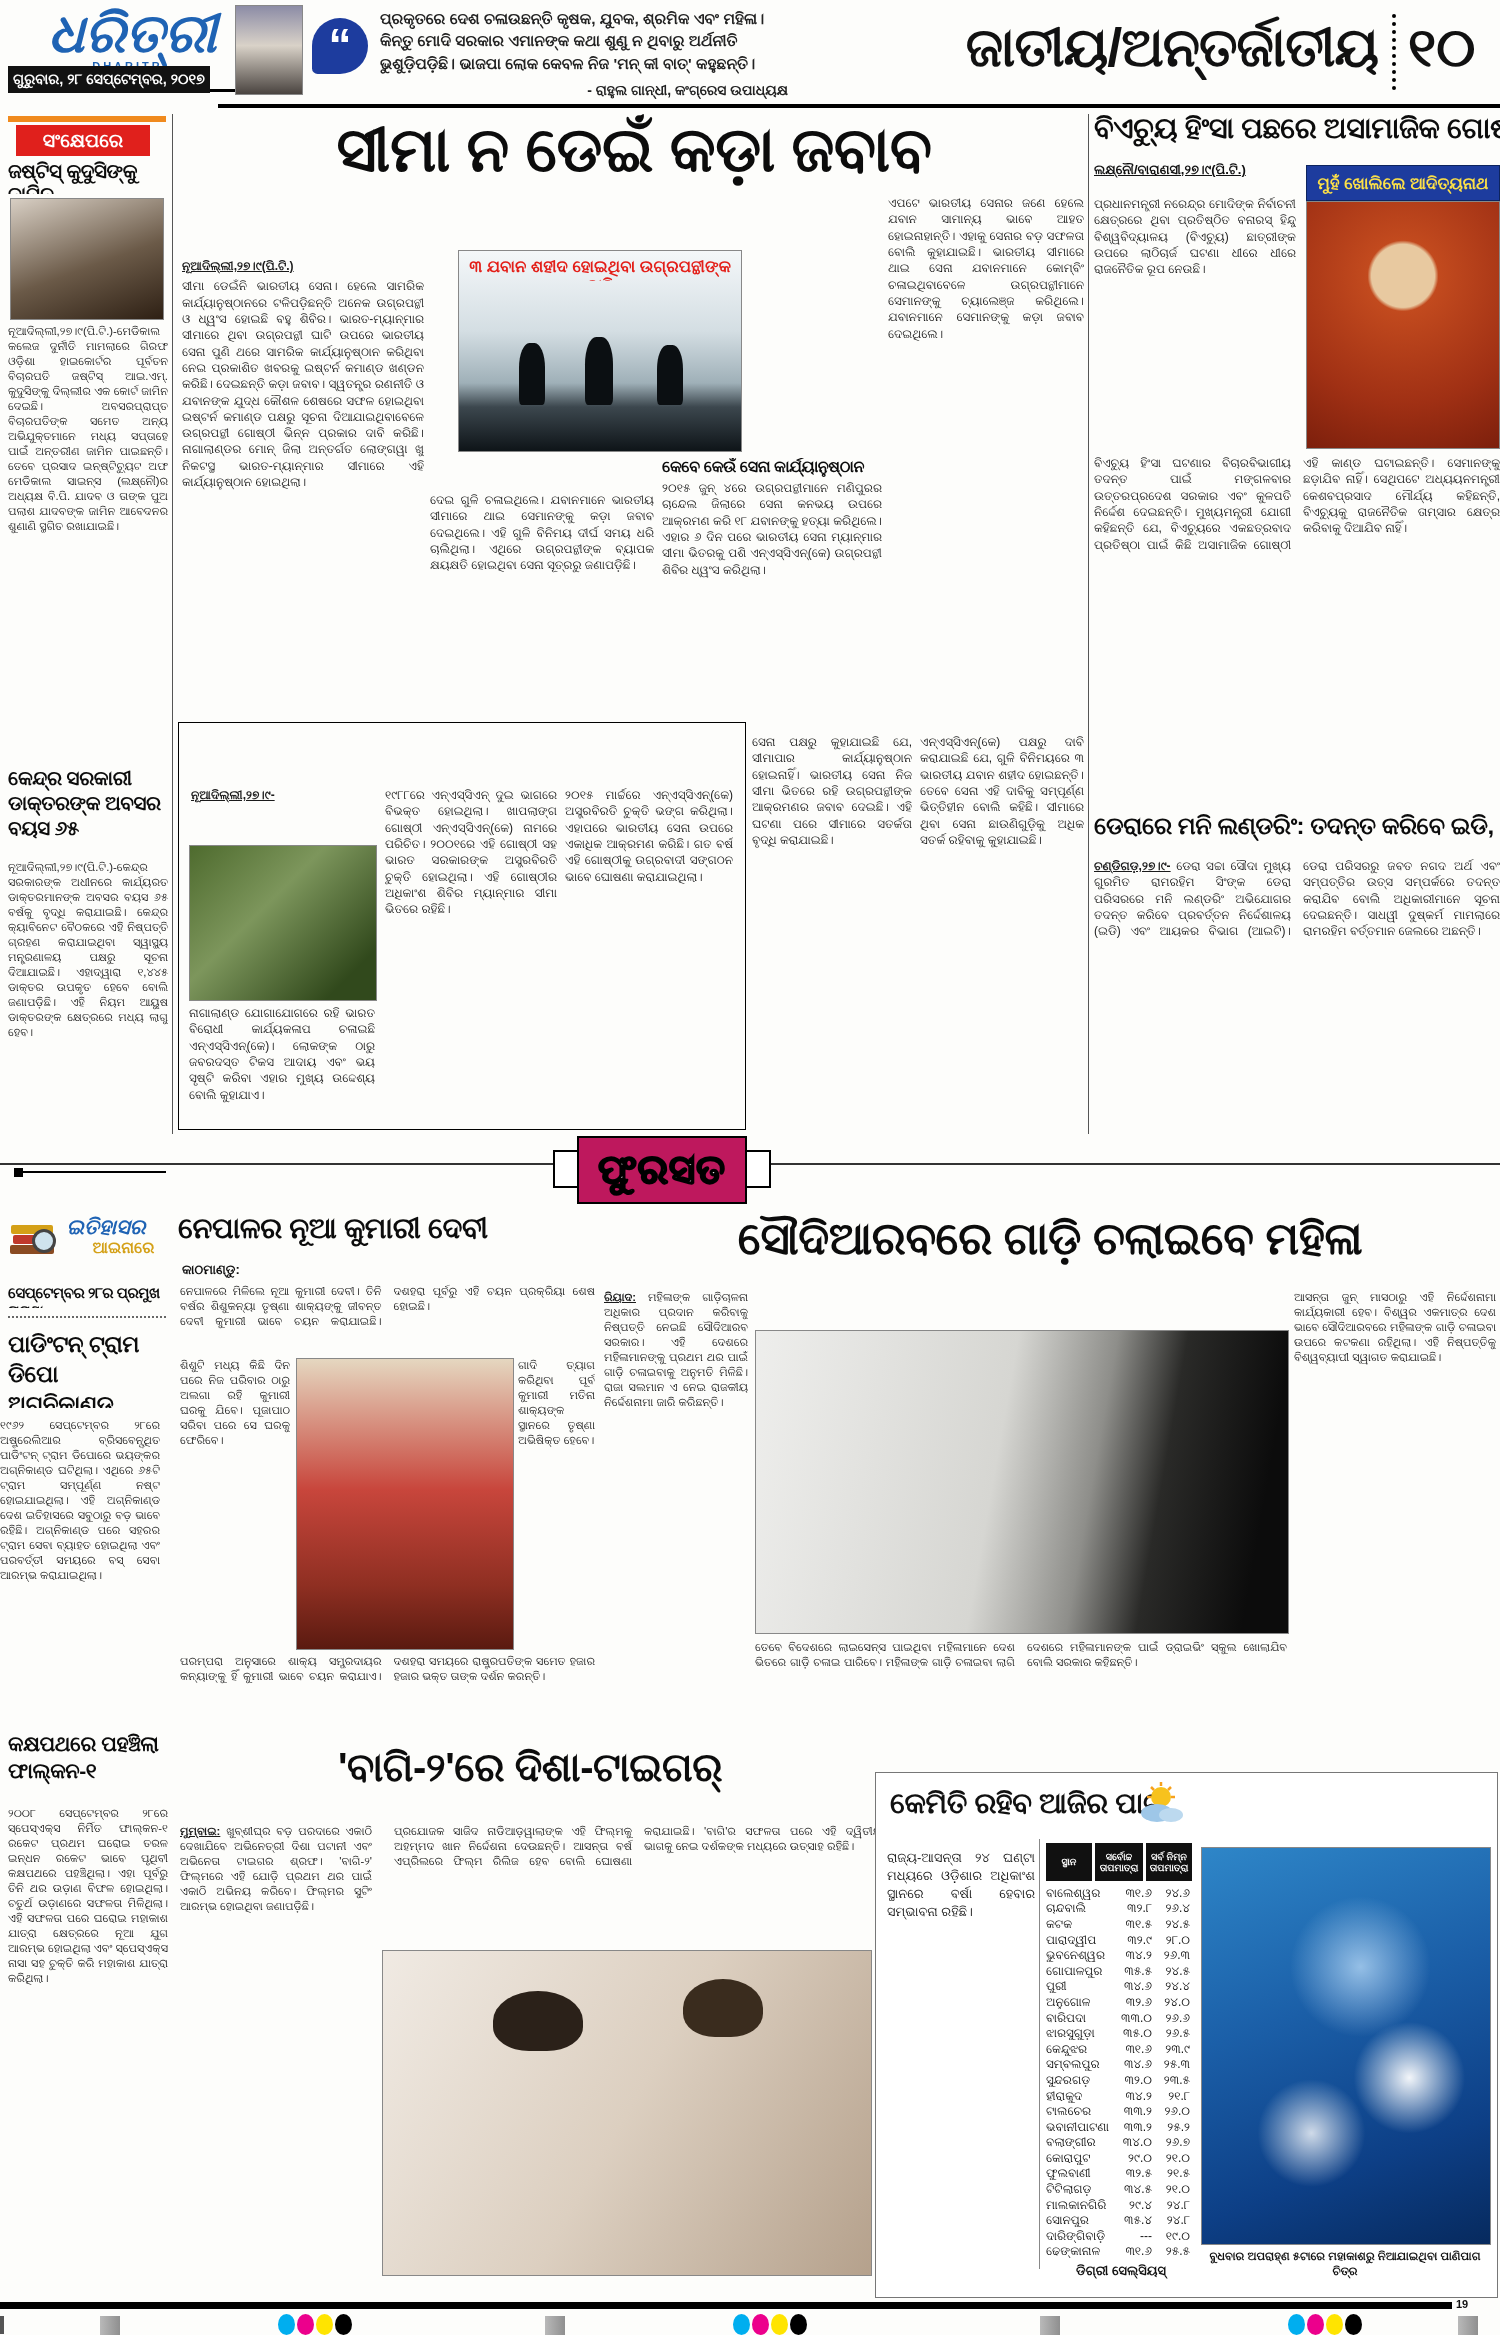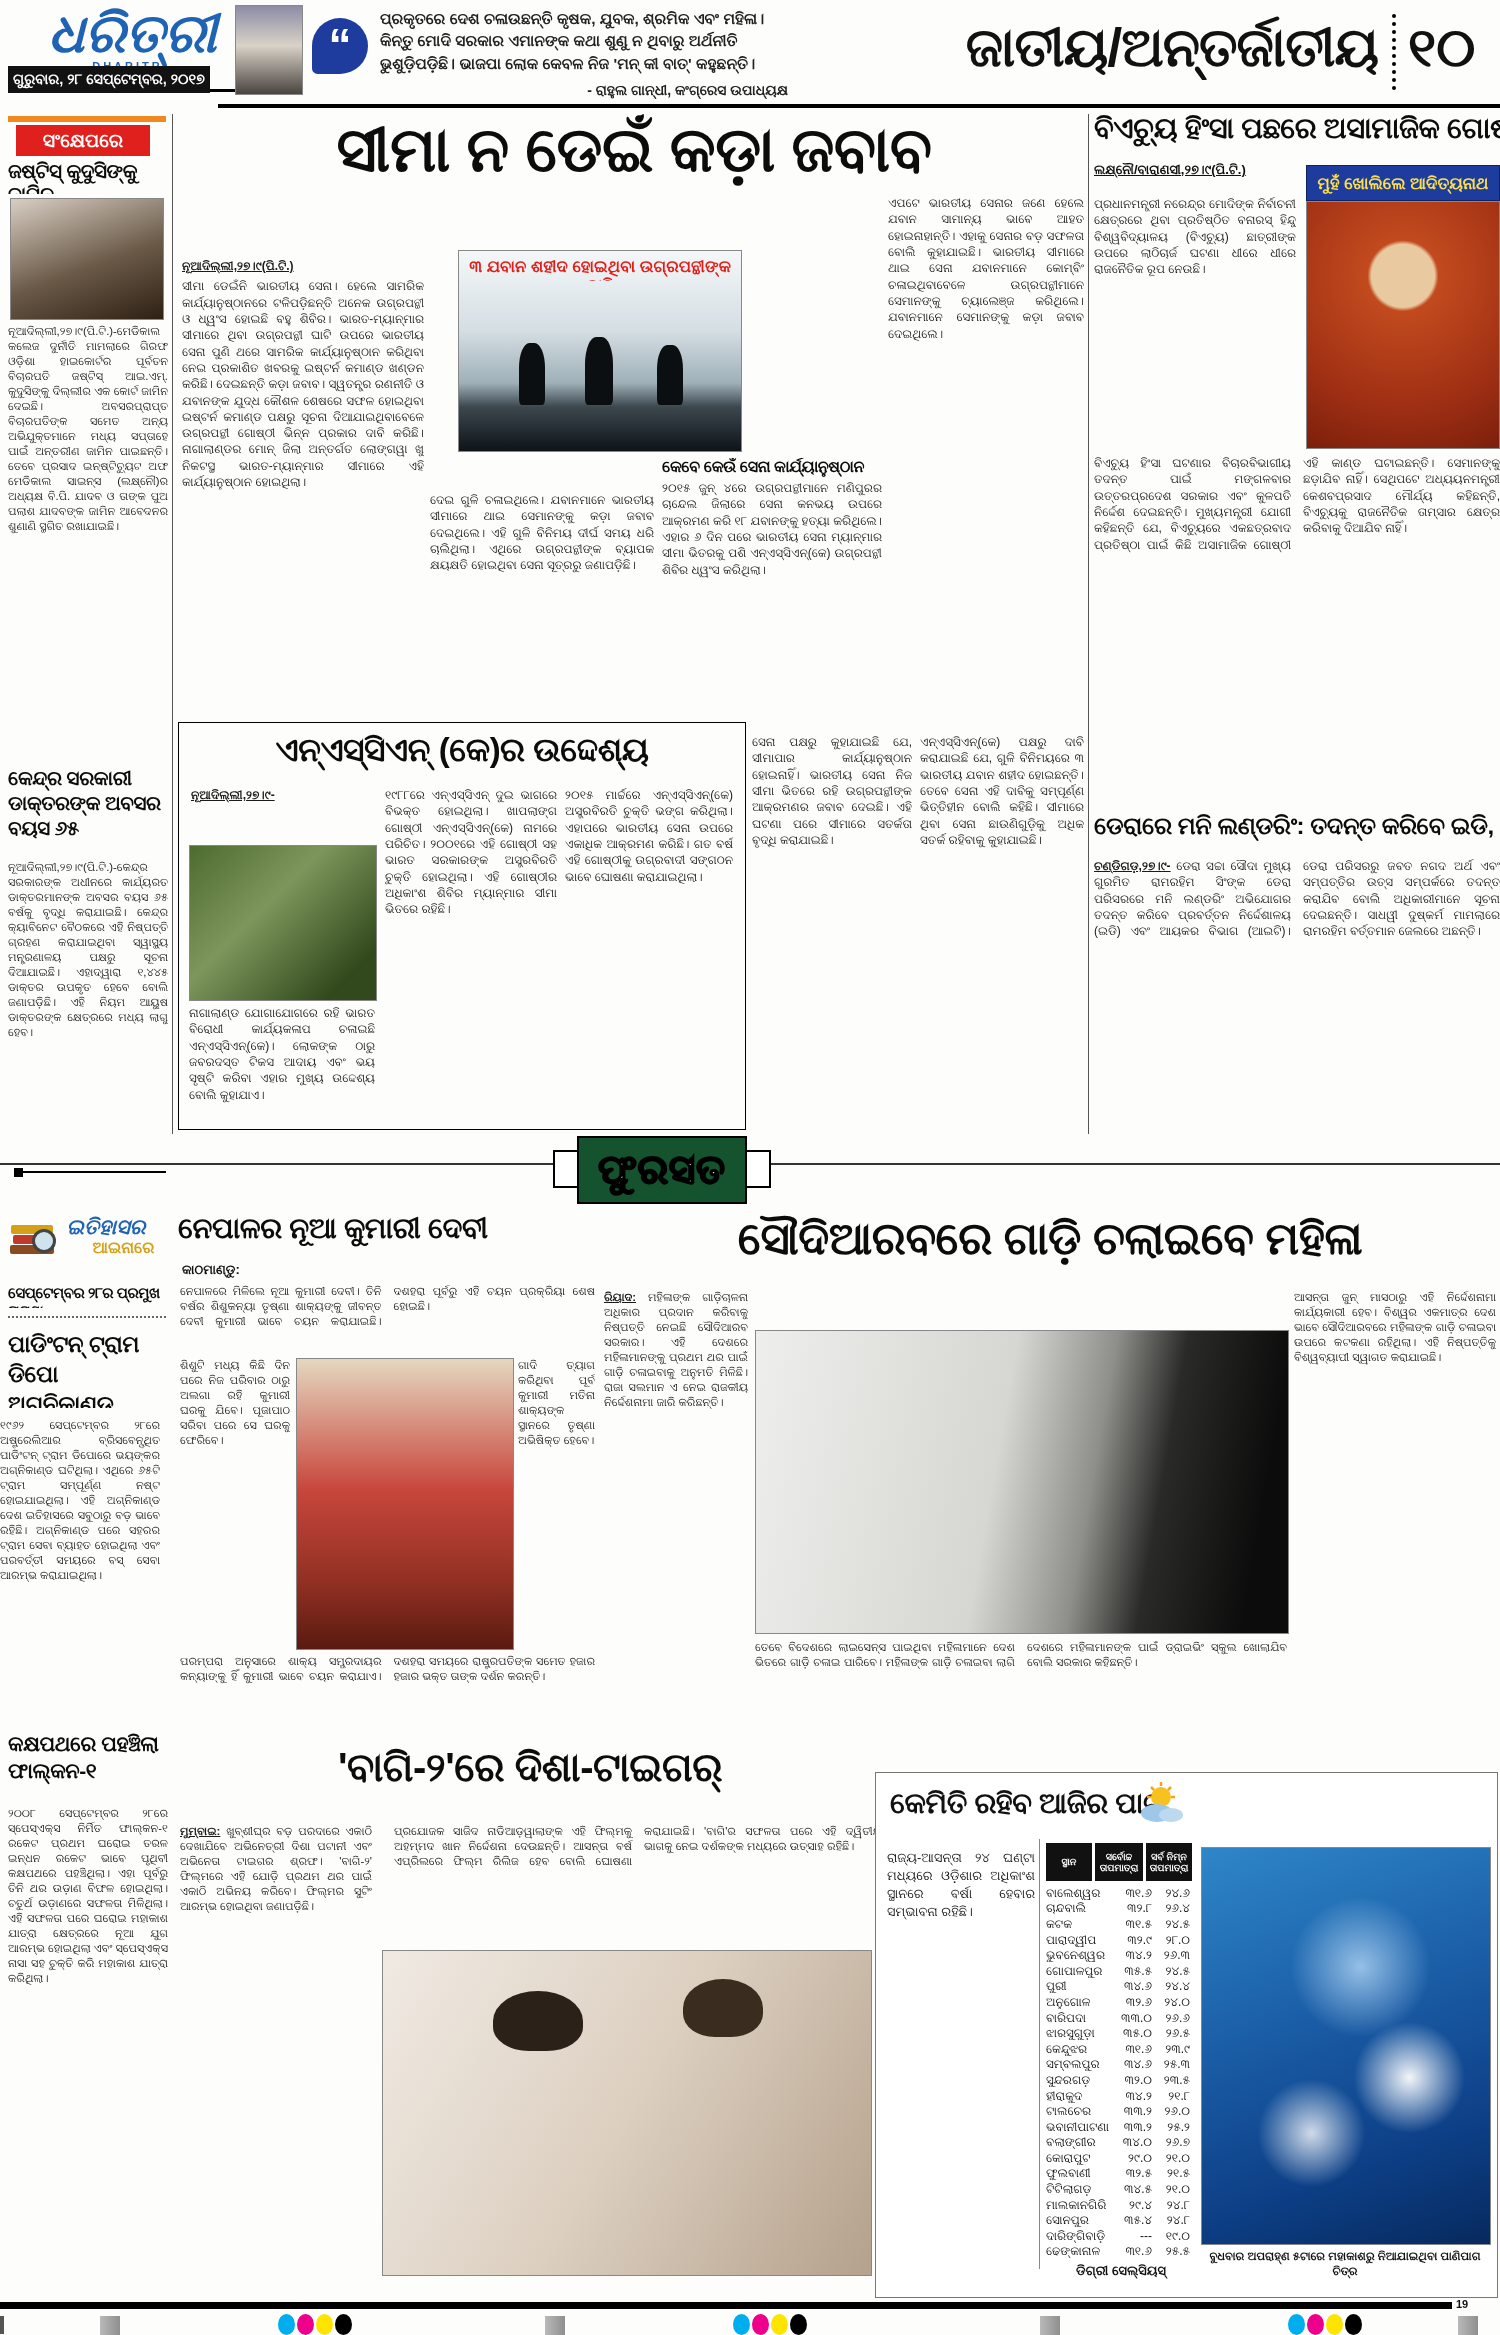--- a/index.html
+++ b/index.html
@@ -43,21 +43,21 @@
       linear-gradient(160deg,#2e86c8 0%,#1b5fa8 40%,#0d3f86 75%,#072a5e 100%);}
   .sil{position:absolute;background:#0b0f12;border-radius:40% 40% 10% 10%;}
   .red-cap{color:#e31e18;font-weight:bold;font-size:16.5px;text-align:center;}
   .tag-red{background:#e0201c;color:#fff;font-weight:bold;font-size:19px;
            display:flex;align-items:center;justify-content:center;}
   .blue-cap{background:#1d3c9e;color:#fde047;font-weight:bold;font-size:16.5px;
             display:flex;align-items:center;justify-content:center;}
   .box{border:1.6px solid #000;}
   .cols2{column-count:2;column-gap:12px;}
   
-  .fursat-box{background:#14532d;border:2.5px solid #000;display:flex;align-items:center;justify-content:center;}
+  .fursat-box{background:#be185d;border:2.5px solid #000;display:flex;align-items:center;justify-content:center;}
   .fursat-txt{font-size:40px;font-weight:bold;color:#fff;-webkit-text-stroke:2px #000;letter-spacing:1px;}
   .fursat-tab{background:#fff;border:2.5px solid #000;}
   
   .hist-logo-top{color:#1f63b4;font-style:italic;font-weight:bold;font-size:21px;}
   .hist-logo-bot{color:#d4a017;font-weight:bold;font-size:16px;}
   .book{position:absolute;border-radius:2px;}
   .dot-sep{border-top:2px dotted #666;}
   
   .wx-box{border:1.5px solid #777;background:#fff;}
   .wx-title{font-size:29px;font-weight:bold;letter-spacing:-0.5px;}
@@ -155,23 +155,20 @@
   </div>
   <div class="body-txt jt">
     <span>୨୦୧୫ ଜୁନ୍ ୪ରେ ଉଗ୍ରପନ୍ଥୀମାନେ ମଣିପୁରର ଚାନ୍ଦେଲ ଜିଲାରେ ସେନା କନଭୟ ଉପରେ ଆକ୍ରମଣ କରି ୧୮ ଯବାନଙ୍କୁ ହତ୍ୟା କରିଥିଲେ। ଏହାର ୬ ଦିନ ପରେ ଭାରତୀୟ ସେନା ମ୍ୟାନ୍ମାର ସୀମା ଭିତରକୁ ପଶି ଏନ୍ଏସ୍ସିଏନ୍(କେ) ଉଗ୍ରପନ୍ଥୀ ଶିବିର ଧ୍ୱଂସ କରିଥିଲା।</span>
   </div>
 </div>
 <div class="abs body-txt jt clip" style="left:888px;top:195px;width:196px;height:527px;">
   <span>ଏପଟେ ଭାରତୀୟ ସେନାର ଜଣେ ହେଲେ ଯବାନ ସାମାନ୍ୟ ଭାବେ ଆହତ ହୋଇନାହାନ୍ତି। ଏହାକୁ ସେନାର ବଡ଼ ସଫଳତା ବୋଲି କୁହାଯାଇଛି। ଭାରତୀୟ ସୀମାରେ ଥାଇ ସେନା ଯବାନମାନେ କୋମ୍ବିଂ ଚଳାଇଥିବାବେଳେ ଉଗ୍ରପନ୍ଥୀମାନେ ସେମାନଙ୍କୁ ଚ୍ୟାଲେଞ୍ଜ କରିଥିଲେ। ଯବାନମାନେ ସେମାନଙ୍କୁ କଡ଼ା ଜବାବ ଦେଇଥିଲେ।</span>
 </div>
 
 <div class="abs box" style="left:178px;top:722px;width:566px;height:406px;">
-  <div class="hl nowrap clip" style="font-size:33px;text-align:center;margin-top:8px;height:46px;">
-    <span>ଏନ୍ଏସ୍ସିଏନ୍ (କେ)ର ଉଦ୍ଦେଶ୍ୟ</span>
-  </div>
   <div class="abs body-txt jt clip" style="left:12px;top:64px;width:180px;height:56px;">
     <span class="dateline">ନୂଆଦିଲ୍ଲୀ,୨୭।୯-</span>
   </div>
   <div class="abs ph ph-army" style="left:10px;top:122px;width:186px;height:154px;"></div>
   <div class="abs body-txt jt clip" style="left:10px;top:282px;width:186px;height:116px;">
     <span>ନାଗାଲାଣ୍ଡ ଯୋଗାଯୋଗରେ ରହି ଭାରତ ବିରୋଧୀ କାର୍ଯ୍ୟକଳାପ ଚଳାଇଛି ଏନ୍ଏସ୍ସିଏନ୍(କେ)। ଲୋକଙ୍କ ଠାରୁ ଜବରଦସ୍ତ ଟିକସ ଆଦାୟ ଏବଂ ଭୟ ସୃଷ୍ଟି କରିବା ଏହାର ମୁଖ୍ୟ ଉଦ୍ଦେଶ୍ୟ ବୋଲି କୁହାଯାଏ।</span>
   </div>
   <div class="abs body-txt jt clip" style="left:206px;top:64px;width:172px;height:334px;">
     <span>୧୯୮୮ରେ ଏନ୍ଏସ୍ସିଏନ୍ ଦୁଇ ଭାଗରେ ବିଭକ୍ତ ହୋଇଥିଲା। ଖାପଲାଙ୍ଗ ଗୋଷ୍ଠୀ ଏନ୍ଏସ୍ସିଏନ୍(କେ) ନାମରେ ପରିଚିତ। ୨୦୦୧ରେ ଏହି ଗୋଷ୍ଠୀ ସହ ଭାରତ ସରକାରଙ୍କ ଅସ୍ତ୍ରବିରତି ଚୁକ୍ତି ହୋଇଥିଲା। ଏହି ଗୋଷ୍ଠୀର ଅଧିକାଂଶ ଶିବିର ମ୍ୟାନ୍ମାର ସୀମା ଭିତରେ ରହିଛି।</span>
   </div>

